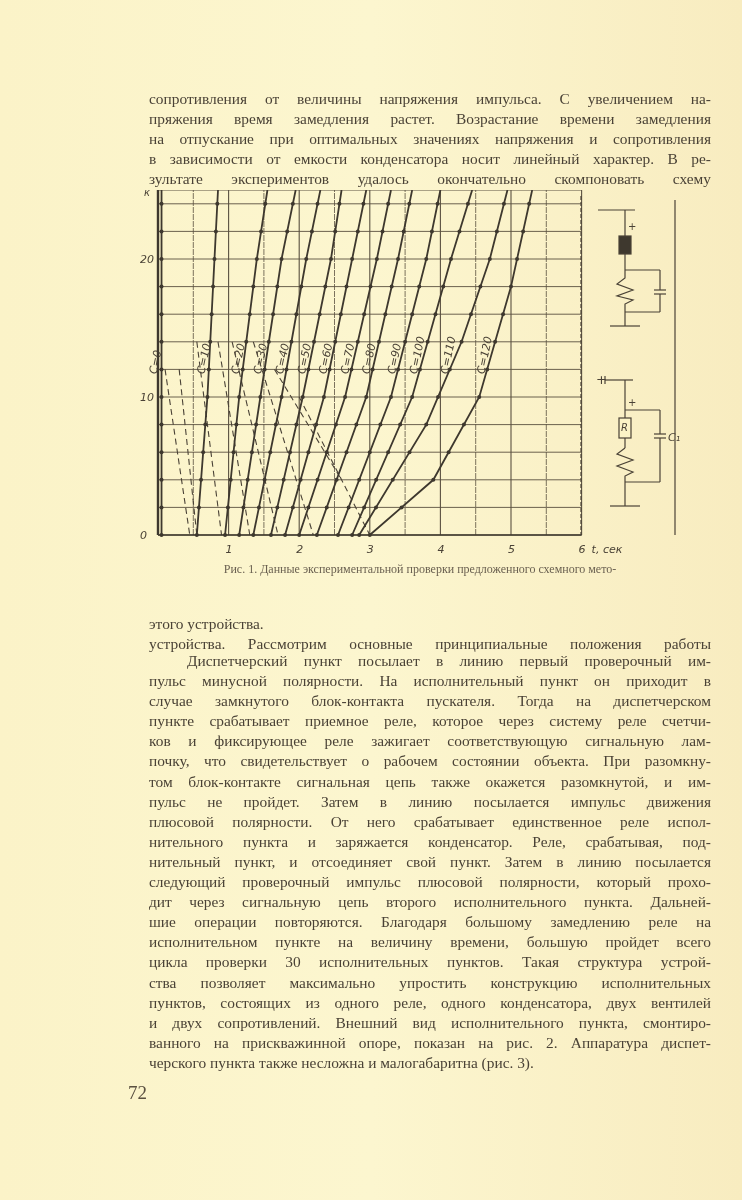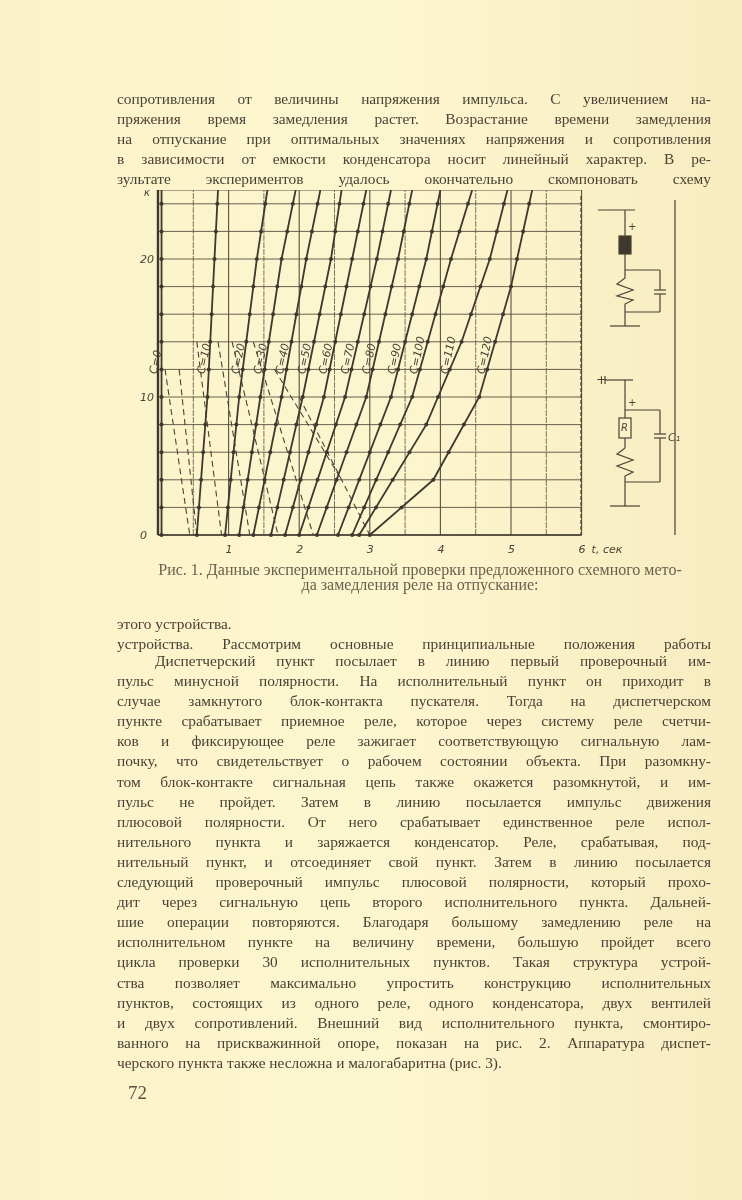--- a/index.html
+++ b/index.html
@@ -7,29 +7,29 @@
     width: 742px; height: 1200px; overflow: hidden;
     background: #fbf3c6;
     position: relative;
     font-family: "Liberation Serif", "DejaVu Serif", serif;
     color: #4a4236;
   }
   .page { position: absolute; left: 0; top: 0; width: 742px; height: 1200px;
     background: linear-gradient(90deg, #fbf3c8 0%, #fcf6cf 50%, #f8ecc0 100%); }
   .text-block { position: absolute; left: 117px; width: 594px;
     font-size: 15.4px; line-height: 20.1px; text-align: justify; }
-  .line { display: block; text-align: justify; text-align-last: justify; white-space: nowrap; }
+  .line { display: block; text-align: justify; text-align-last: justify; white-space: nowrap; margin-left: 32px; }
   .line.last { text-align-last: left; }
   .indent { text-indent: 38px; }
   #para-top { top: 89px; }
   #para-mid { top: 614px; }
   #para-main { top: 651px; }
   .figure { position: absolute; left: 130px; top: 190px; width: 580px; height: 372px; }
   .caption { position: absolute; left: 130px; top: 562px; width: 580px;
-    text-align: center; font-size: 16px; line-height: 15px; color: #6a6050; }
+    text-align: center; font-size: 12px; line-height: 15px; color: #6a6050; }
   .page-number { position: absolute; left: 128px; top: 1082px; font-size: 19px; color: #5a5040; }
   svg text { font-family: "DejaVu Sans", sans-serif; font-style: italic; fill: #4a4236; }
 </style>
 </head>
 <body>
 
 <div class="page">
 
   <div class="text-block" id="para-top">
     <span class="line">сопротивления  от величины напряжения импульса. С увеличением на-</span>
@@ -336,21 +336,20 @@
       <text x="491" y="241" font-size="10">R</text>
       <text x="538" y="251" font-size="11">C₁</text>
       <text x="498" y="216" font-size="10">+</text>
       <text x="498" y="40" font-size="10">+</text>
       <text x="466" y="194" font-size="13">+</text>
     </svg>
   </div>
 
   <div class="caption">
     <div>Рис. 1. Данные экспериментальной проверки предложенного схемного мето-</div>
-    <div>да замедления реле на отпускание:</div>
   </div>
 
   <div class="text-block" id="para-mid">
     <span class="line last">этого устройства.</span>
     <span class="line">устройства. Рассмотрим основные принципиальные положения работы</span>
   </div>
 
   <div class="text-block" id="para-main">
       <span class="line indent">Диспетчерский  пункт  посылает в линию первый проверочный им-</span>
       <span class="line">пульс минусной  полярности.  На исполнительный пункт он приходит в</span>

